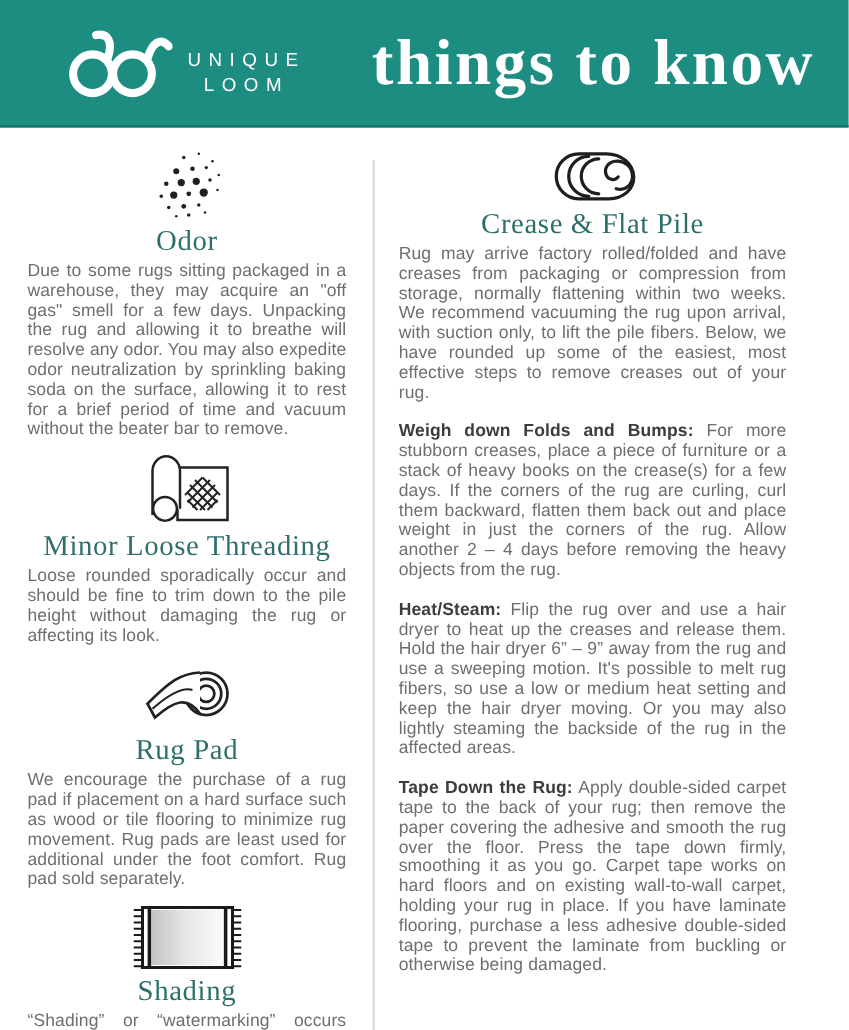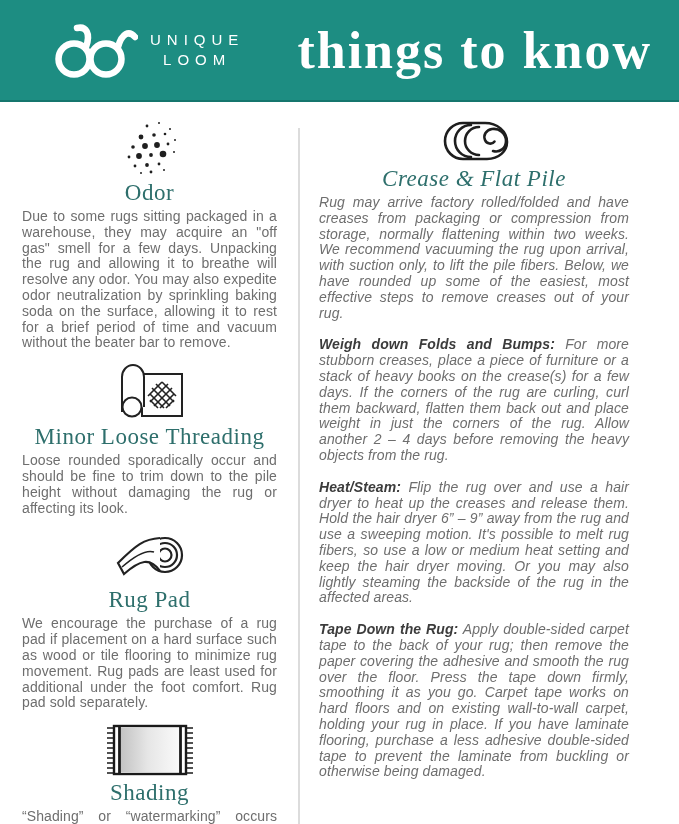--- a/index.html
+++ b/index.html
@@ -12,21 +12,21 @@
   }
   
   .header {
     height:102px;
     background:#1d8d82;
     border-bottom:2px solid #15766d;
     display:flex;
     align-items:center;
     padding:0 34px 0 50px;
   }
-  .brand { display:flex; align-items:center; gap:12px; }
+  .brand { display:flex; align-items:flex-end; gap:12px; }
   .brand-text {
     color:#ffffff;
     font-size:15px;
     letter-spacing:6px;
     line-height:1.35;
     text-align:center;
     font-weight:400;
   }
   .header-title {
     margin:0 auto;
@@ -34,21 +34,21 @@
     color:#ffffff;
     font-family:"Liberation Serif", serif;
     font-weight:600;
     font-size:52px;
     letter-spacing:2px;
   }
   
   .content { display:flex; padding-top:14px; height:722px; }
   .col-left  { width:298px; padding:4px 21px 0 22px; }
   .divider   { width:2px; background:#dcdcdc; margin-top:12px; }
-  .col-right { width:348px; padding:4px 19px 16px 19px;font-style:italic; }
+  .col-right { width:348px; padding:4px 19px 16px 19px; }
 
   .icon-wrap { display:flex; justify-content:center; align-items:flex-end; }
   .section h2, .col-right h2 {
     font-family:"Liberation Serif", serif;
     font-weight:500;
     color:#2e6f6c;
     font-size:23px;
     text-align:center;
     margin:4px 0 3px 0;
     letter-spacing:0.5px;

